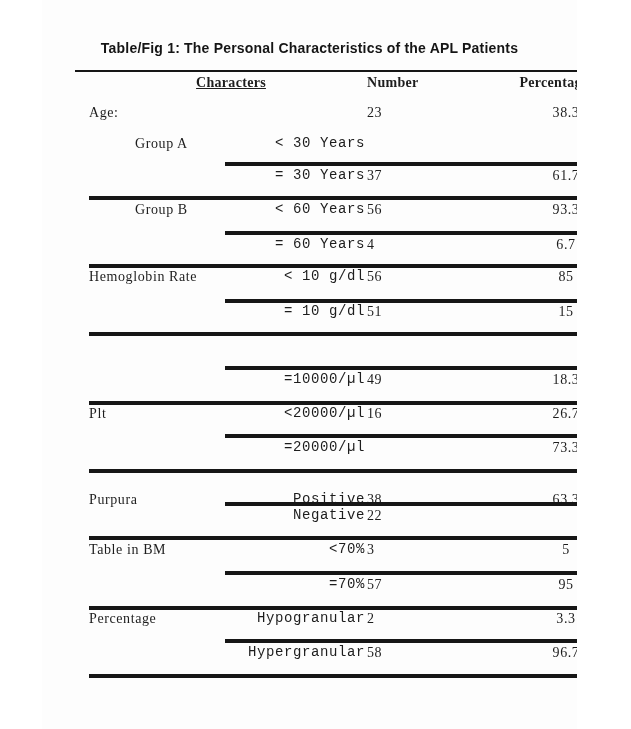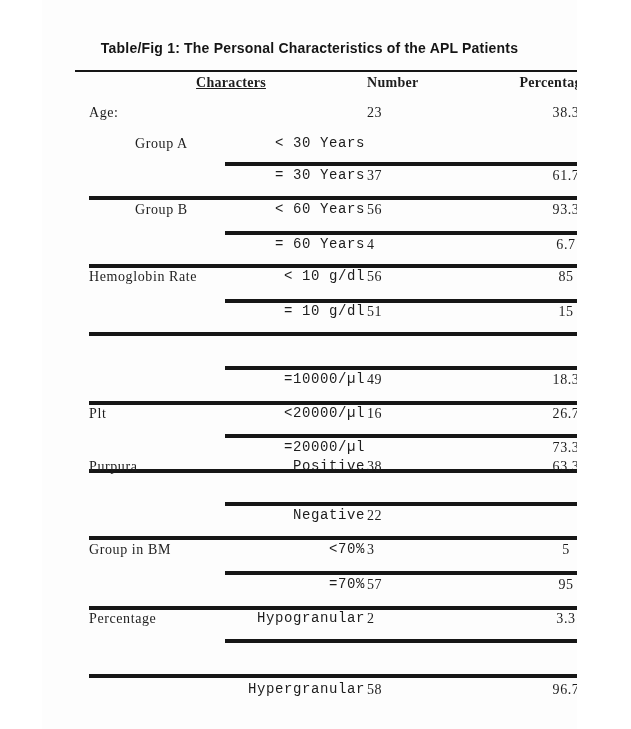--- a/index.html
+++ b/index.html
@@ -149,39 +149,39 @@
   <div class="rule part" style="top:434px"></div>
 
   <div class="row" style="top:440px">
     <span class="cell c1"></span>
     <span class="cell c2">=20000/µl</span>
     <span class="cell c4">73.3</span>
   </div>
 
   <div class="rule full" style="top:469px"></div>
 
-  <div class="row" style="top:459px">
+  <div class="row" style="top:492px">
     <span class="cell c1">Purpura</span>
     <span class="cell c2">Positive</span>
     <span class="cell c3">38</span>
     <span class="cell c4">63.3</span>
   </div>
 
   <div class="rule part" style="top:502px"></div>
 
   <div class="row" style="top:508px">
     <span class="cell c1"></span>
     <span class="cell c2">Negative</span>
     <span class="cell c3">22</span>
   </div>
 
   <div class="rule full" style="top:536px"></div>
 
   <div class="row" style="top:542px">
-    <span class="cell c1">Group in BM</span>
+    <span class="cell c1">Table in BM</span>
     <span class="cell c2">&lt;70%</span>
     <span class="cell c3">3</span>
     <span class="cell c4">5</span>
   </div>
 
   <div class="rule part" style="top:571px"></div>
 
   <div class="row" style="top:577px">
     <span class="cell c1"></span>
     <span class="cell c2">=70%</span>
@@ -193,21 +193,21 @@
 
   <div class="row" style="top:611px">
     <span class="cell c1">Percentage</span>
     <span class="cell c2">Hypogranular</span>
     <span class="cell c3">2</span>
     <span class="cell c4">3.3</span>
   </div>
 
   <div class="rule part" style="top:639px"></div>
 
-  <div class="row" style="top:682px">
+  <div class="row" style="top:645px">
     <span class="cell c1"></span>
     <span class="cell c2">Hypergranular</span>
     <span class="cell c3">58</span>
     <span class="cell c4">96.7</span>
   </div>
 
   <div class="rule full" style="top:674px"></div>
 
 </div>
 

